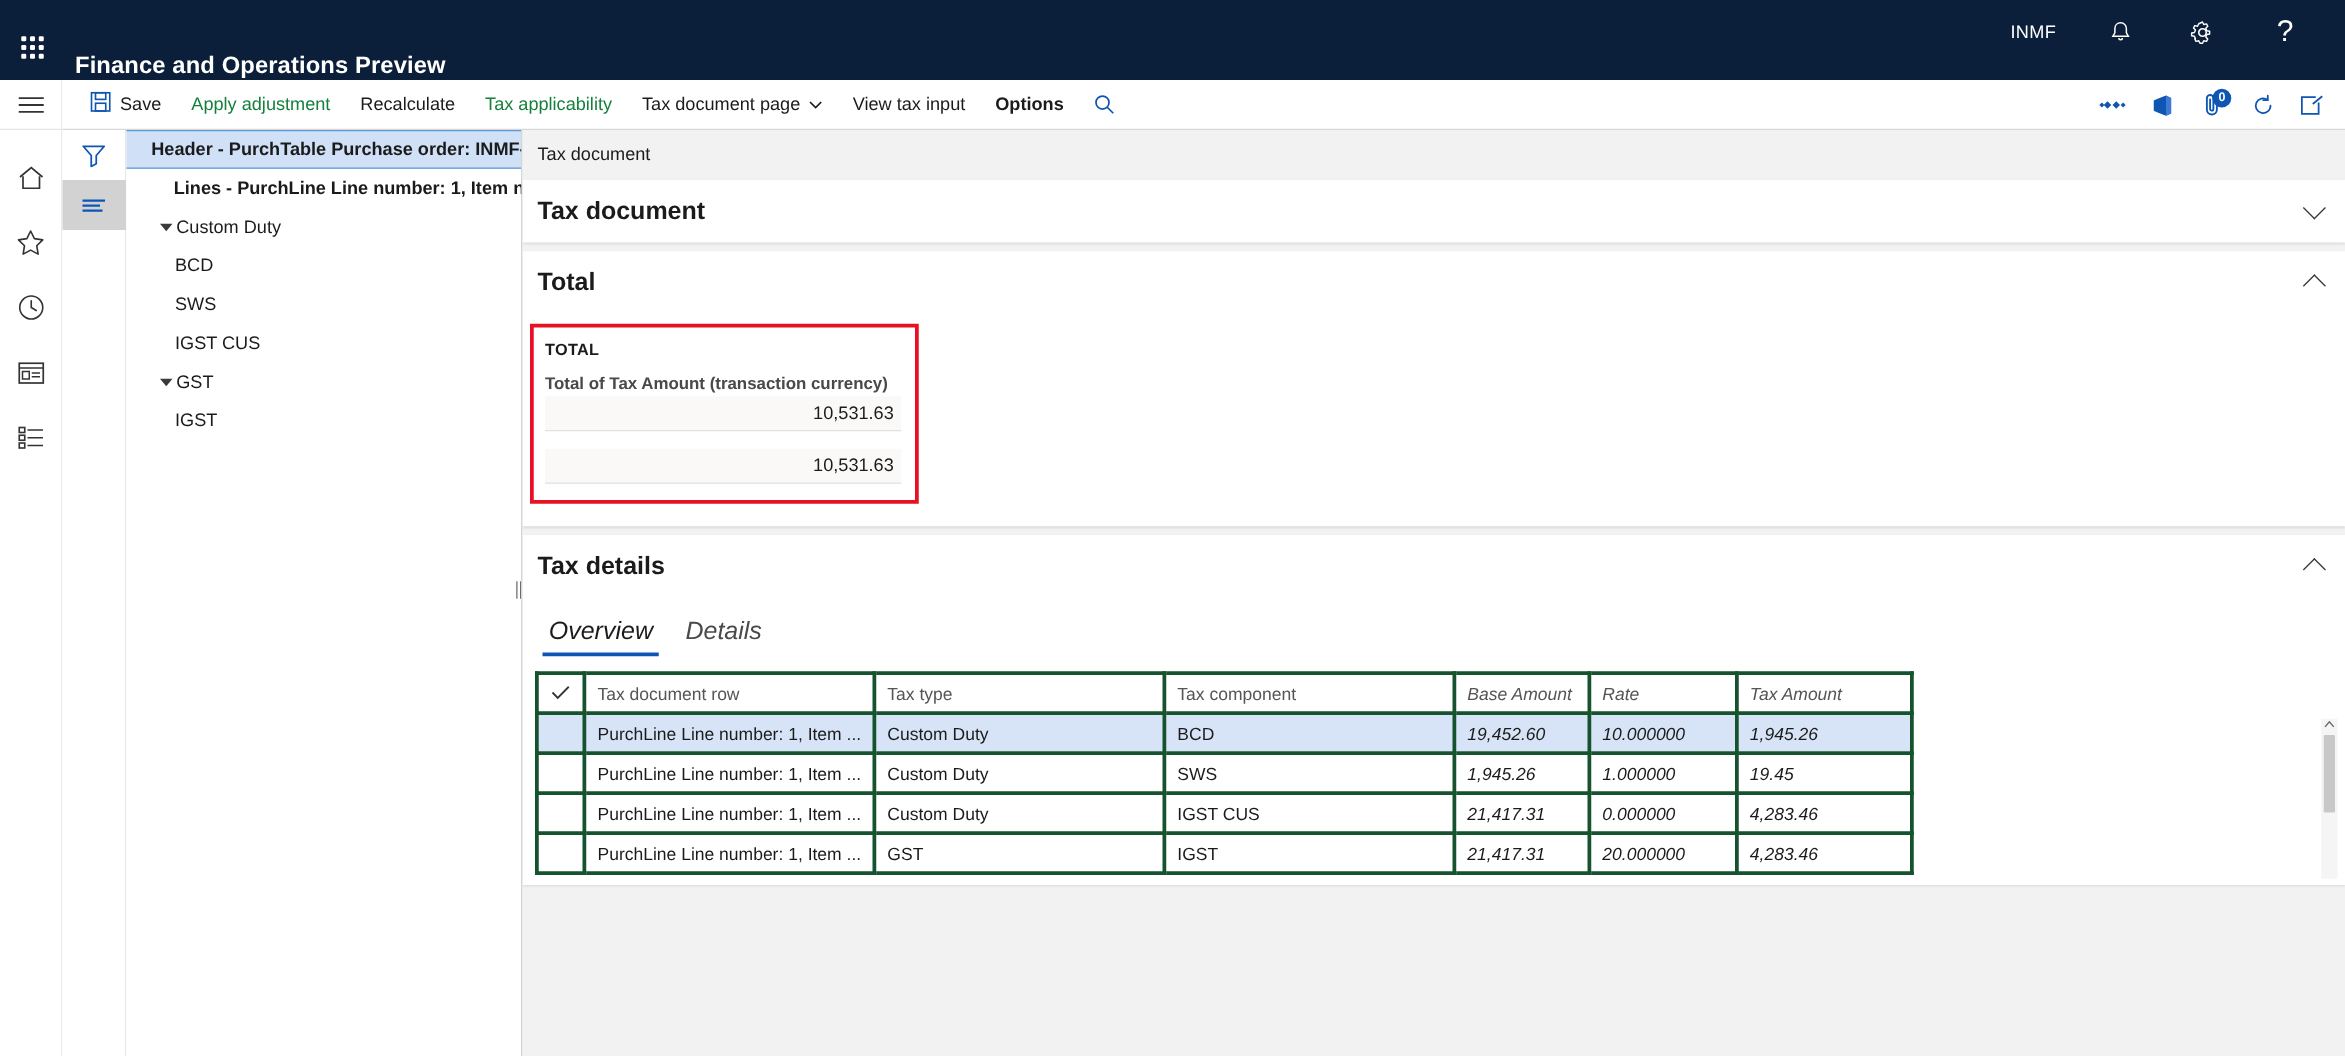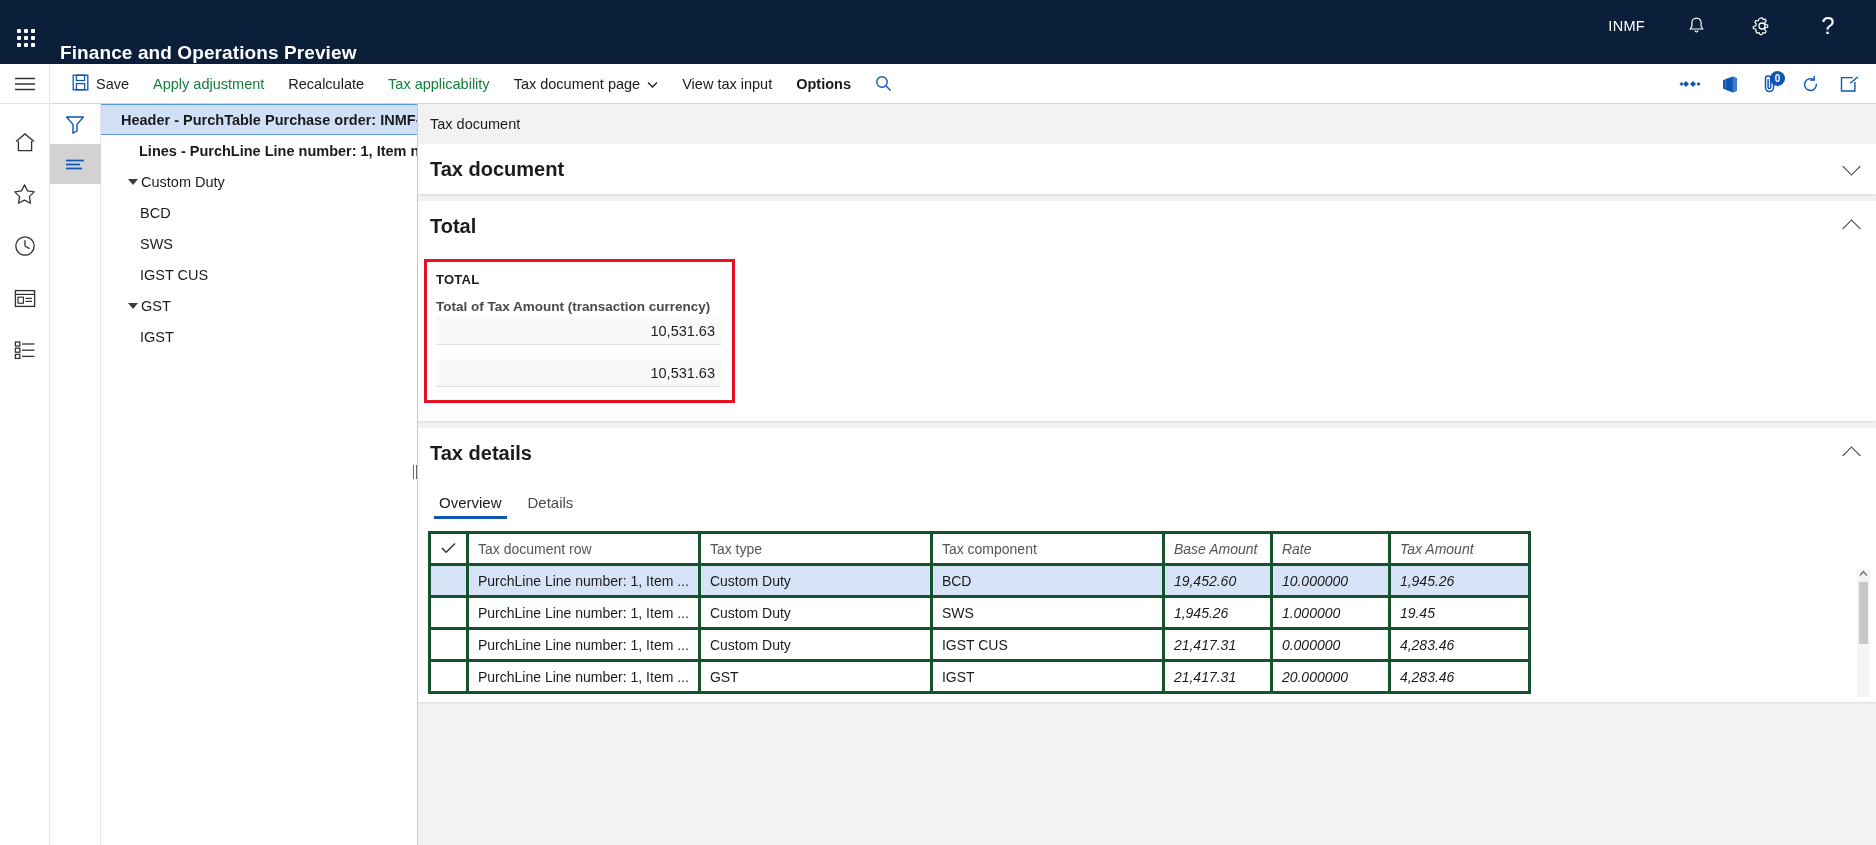--- a/index.html
+++ b/index.html
@@ -261,25 +261,26 @@
   }
   .fld-value.last { margin-bottom: 0; }
 
   
   .tabs {
     display: flex;
     padding: 12px 0 0 10px;
     gap: 4px;
   }
   .tab {
-    font-size: 15px;
+    font-size: 20px;
     color: #4a4a4a;
     padding: 4px 11px 8px 11px;
     cursor: pointer;
     position: relative;
+    font-style: italic;
   }
   .tab.active { color: #1b1b1b; }
   .tab.active::after {
     content:""; position:absolute;
     left: 6px; right: 6px; bottom: 0;
     height: 3px; background: #0f56b3;
   }
 
   
   .gridwrap { padding: 12px 0 0 10px; position: relative; }

